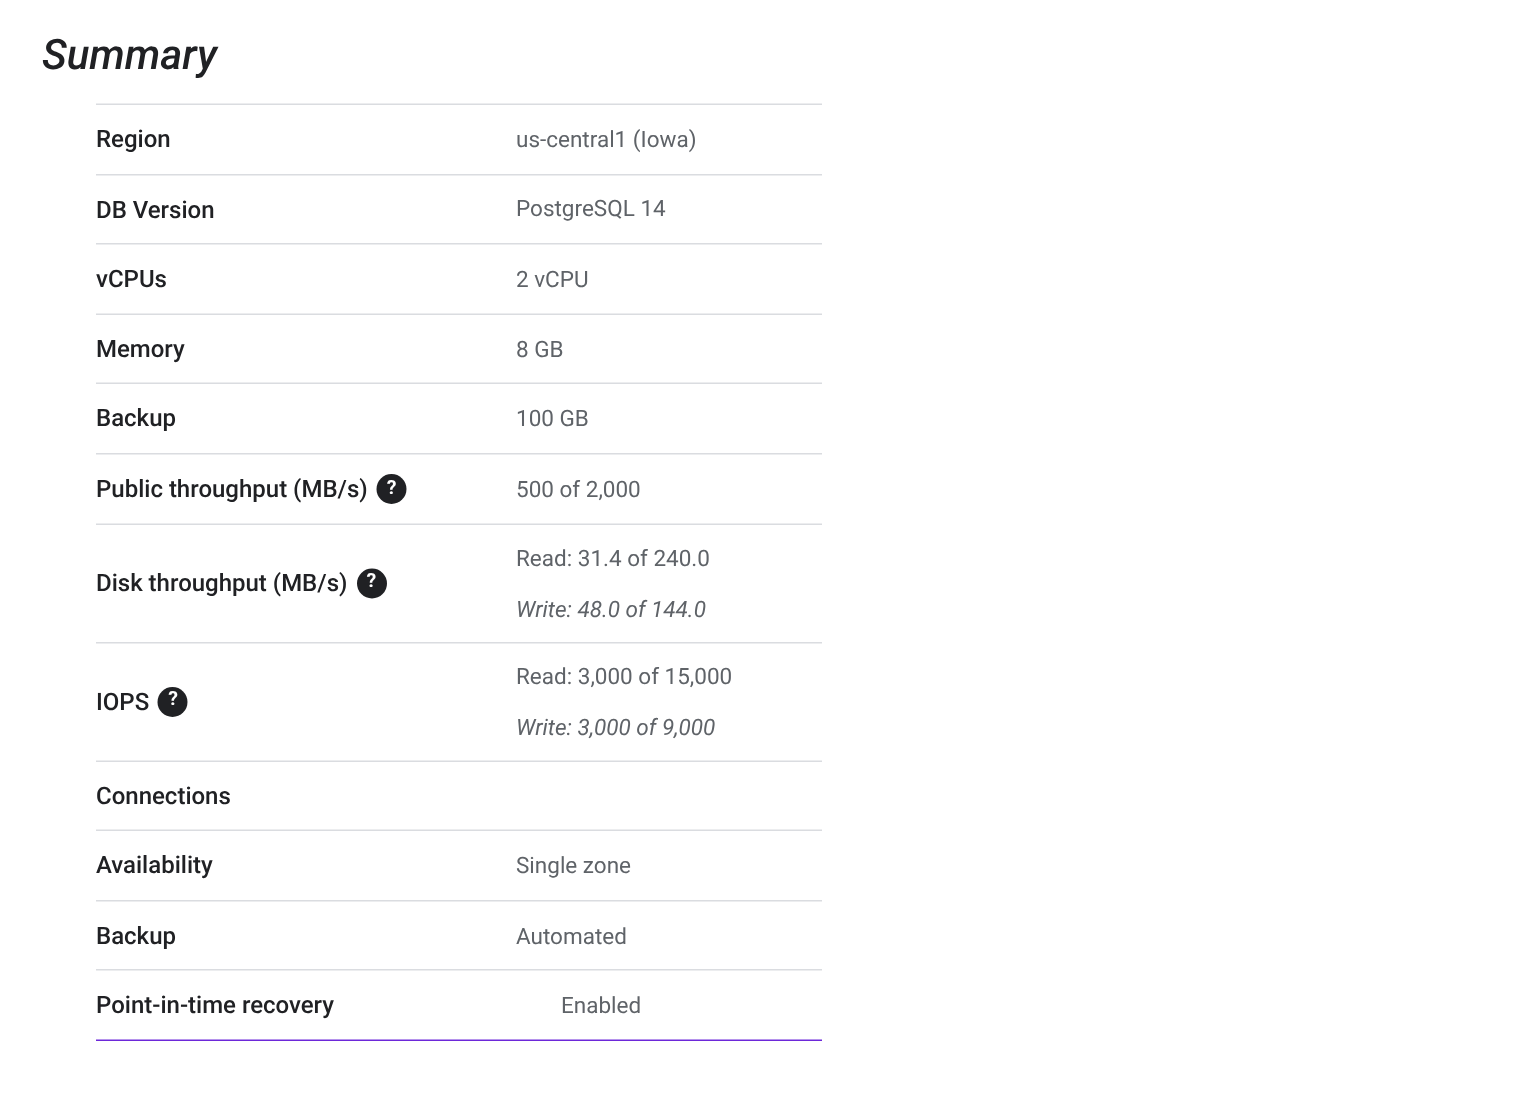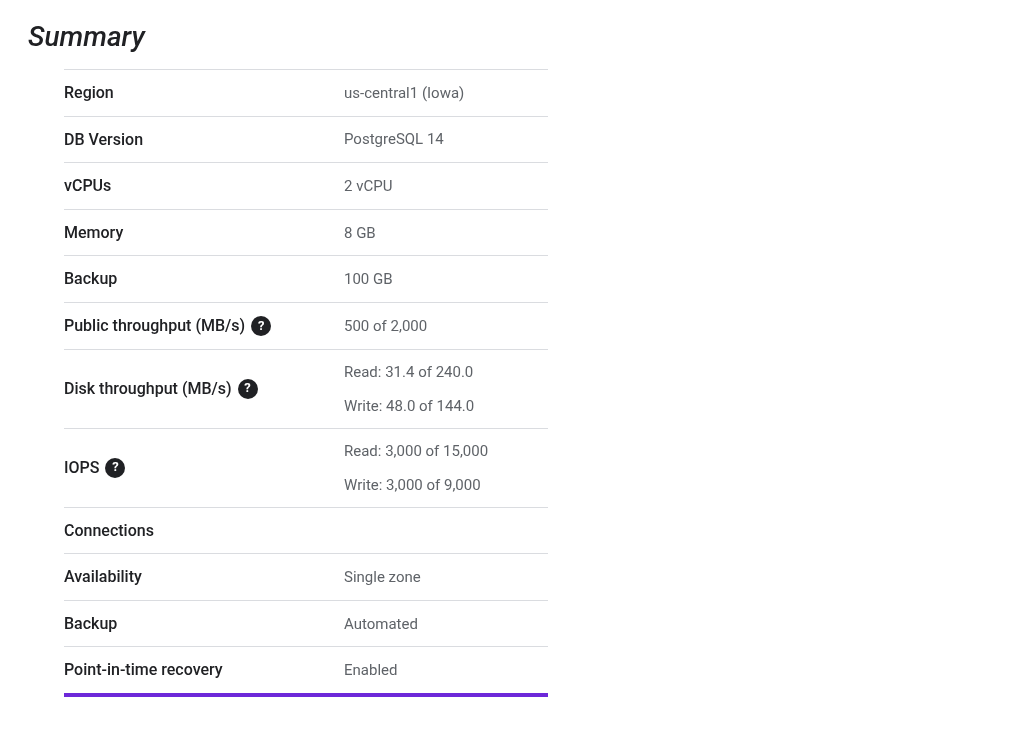--- a/index.html
+++ b/index.html
@@ -25,21 +25,22 @@
       font-style: italic;
     }
     .row {
       display: flex;
       align-items: center;
       border-top: 1px solid #dadce0;
       padding: 10px 0;
       margin-left: 36px;
     }
     .row:last-child {
-      border-bottom: 4px solid #6d28d9;
+      border-bottom: 1px solid #6d28d9;
+      gap: 30px;
     }
     .row-label {
       flex: 0 0 280px;
       font-weight: 500;
       color: #202124;
       font-size: 16px;
       line-height: 1.6;
       display: flex;
       align-items: flex-start;
       flex-wrap: wrap;
@@ -53,20 +54,21 @@
       color: #5f6368;
       font-size: 15px;
       line-height: 1.6;
     }
     .row-value .multi-line {
       display: block;
       margin-bottom: 10px;
     }
     .row-value .multi-line:last-child {
       margin-bottom: 0;
+      font-style: italic;
     }
     .help-icon {
       display: inline-flex;
       align-items: center;
       justify-content: center;
       width: 20px;
       height: 20px;
       border-radius: 50%;
       background: #202124;
       color: #fff;

